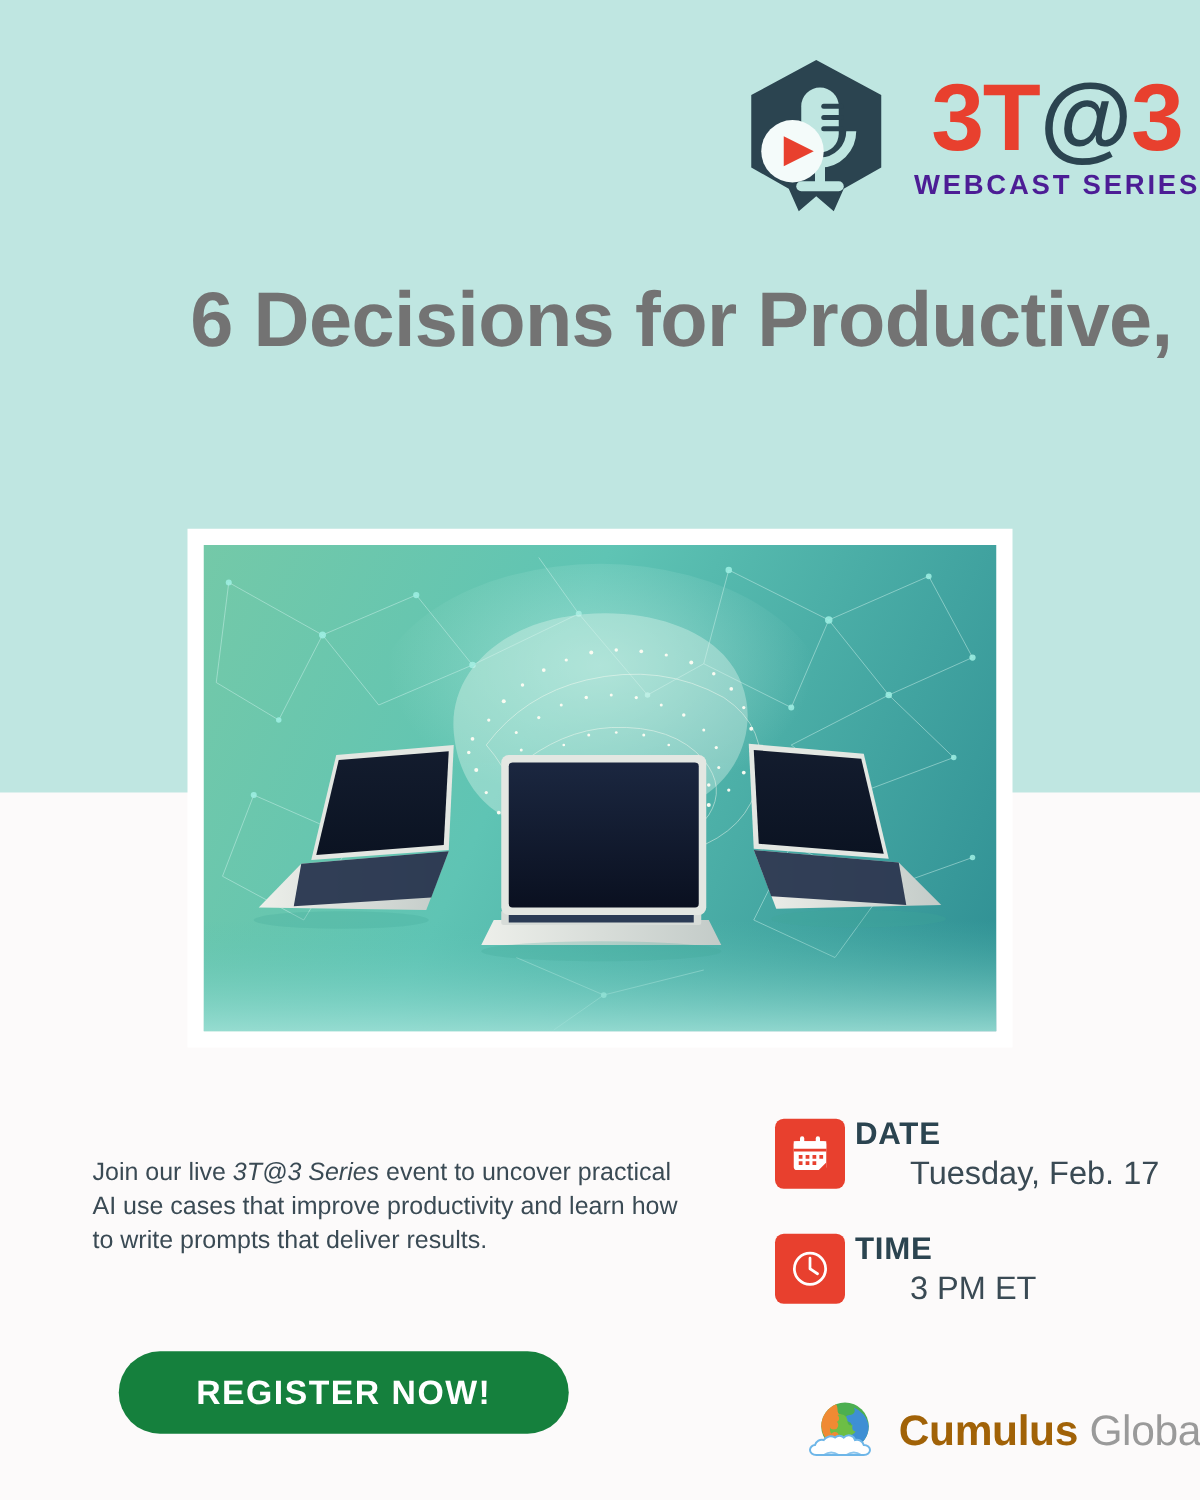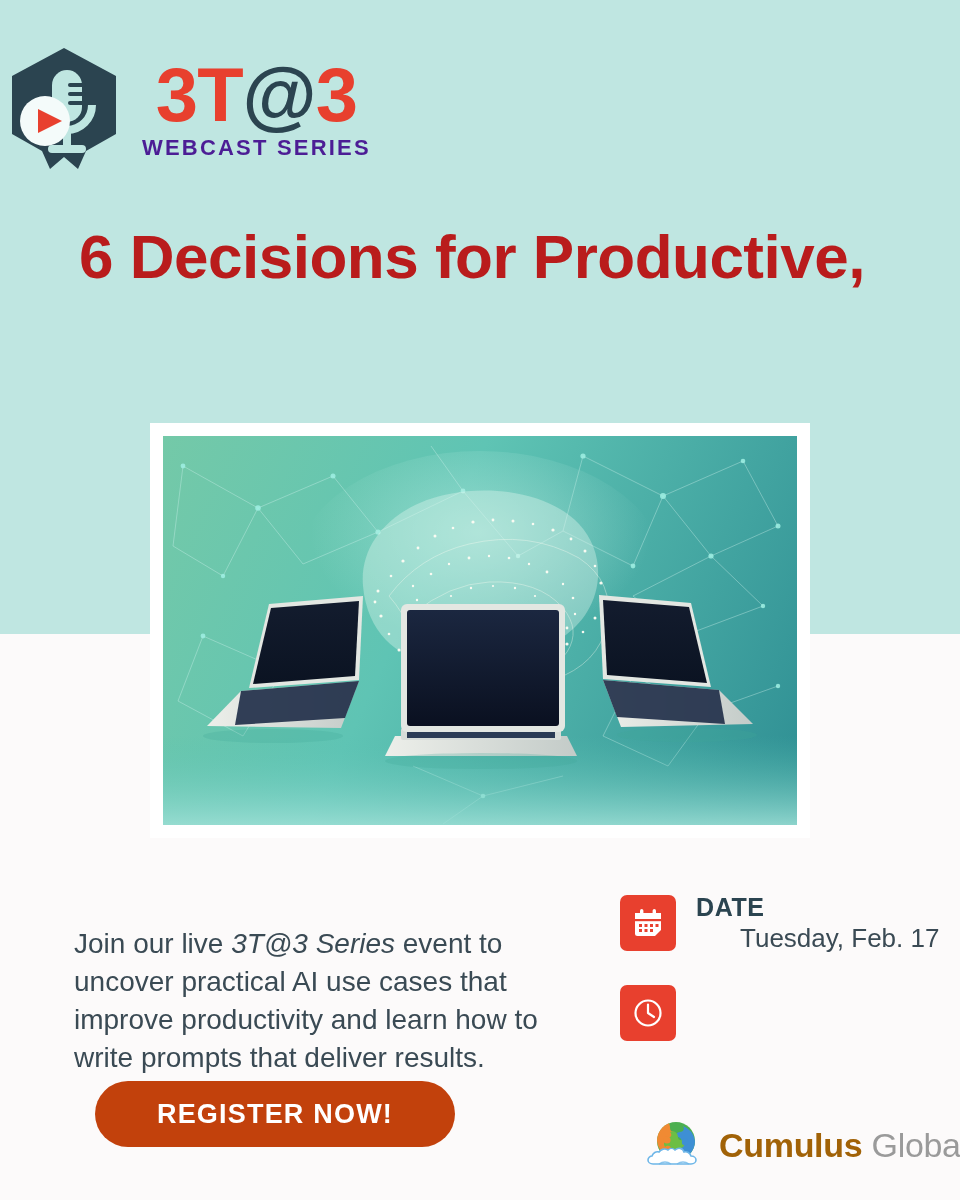--- a/index.html
+++ b/index.html
@@ -25,21 +25,21 @@
   }
 
   
   .logo-lockup {
     position: absolute;
     left: 0; top: 44px;
     width: 960px;
     height: 130px;
     display: flex;
     align-items: center;
-    justify-content: flex-start;
+    justify-content: flex-end;
     gap: 14px;
   }
   .logo-badge { width: 128px; height: 128px; display: block; }
   .logo-words {
     display: flex;
     flex-direction: column;
     align-items: center;
     line-height: 1;
   }
   .logo-wordmark {
@@ -54,24 +54,24 @@
     font-size: 22px;
     font-weight: bold;
     letter-spacing: 2.2px;
     color: #4c1d95;
     margin-top: 5px;
   }
 
   
   .headline {
     position: absolute;
-    left: 22px; top: 222px;
+    left: 38px; top: 222px;
     width: 900px;
-    text-align: center;
-    color: #b91c1c;
+    text-align: right;
+    color: #737373;
     font-size: 62px;
     font-weight: bold;
     line-height: 1.14;
     letter-spacing: -0.5px;
   }
 
   
   .hero-frame {
     position: absolute;
     left: 150px; top: 423px;
@@ -89,36 +89,36 @@
     background: linear-gradient(115deg, #74C9A8 0%, #5FC4B4 40%, #2E8E93 100%);
   }
   .hero-photo svg { position: absolute; left: 0; top: 0; }
 
   
   .body-copy {
     position: absolute;
     left: 74px; top: 893px;
     width: 470px;
     color: #3A4A54;
-    font-size: 28px;
+    font-size: 20px;
     line-height: 1.36;
     margin-top: 32px;
   }
   .body-copy i { font-style: italic; }
 
   
   .info-list {
     position: absolute;
     left: 620px; top: 893px;
     width: 320px;
   }
   .info-row {
     display: flex;
     align-items: center;
-    gap: 20px;
+    gap: 8px;
     margin-bottom: 32px;
   }
   .info-icon {
     width: 56px; height: 56px;
     background: #E8402E;
     border-radius: 7px;
     flex: 0 0 auto;
     display: flex;
     align-items: center;
     justify-content: center;
@@ -135,21 +135,21 @@
     color: #3A4A54;
     margin-left: 44px;
   }
 
   
   .cta-button {
     position: absolute;
     left: 95px; top: 1081px;
     width: 360px;
     height: 66px;
-    background: #c2410c;
+    background: #15803d;
     border: none;
     border-radius: 33px;
     color: #FFFFFF;
     font-family: "Liberation Sans", sans-serif;
     font-size: 27px;
     font-weight: bold;
     letter-spacing: 1.2px;
     cursor: pointer;
   }
 
@@ -408,20 +408,24 @@
     </div>
   </div>
 
   <div class="info-row">
     <div class="info-icon">
       <svg width="34" height="34" viewBox="0 0 34 34">
         <circle cx="17" cy="17" r="12.5" fill="none" stroke="#FFFFFF" stroke-width="2.2"></circle>
         <path d="M17 8.5 L17 17 L23 21" fill="none" stroke="#FFFFFF" stroke-width="2.2" stroke-linecap="round" stroke-linejoin="round"></path>
       </svg>
     </div>
+    <div class="info-text">
+      <div class="info-label">TIME</div>
+      <div class="info-value">3 PM ET</div>
+    </div>
   </div>
 
 </div>
 
 <button class="cta-button">REGISTER NOW!</button>
 
 <div class="footer-logo">
   <svg class="footer-mark" viewBox="0 0 62 54">
 
     <circle cx="31" cy="23" r="19" fill="#4CAF50"></circle>

